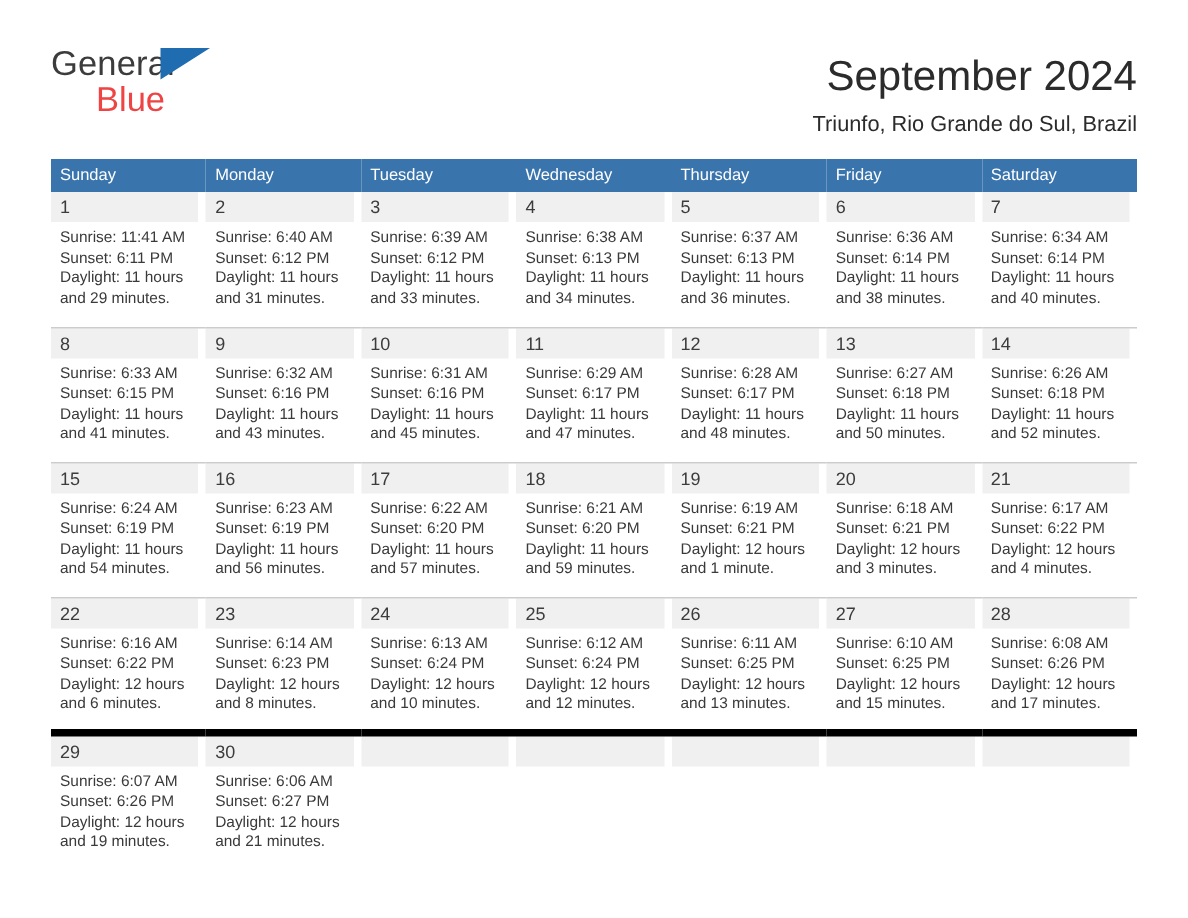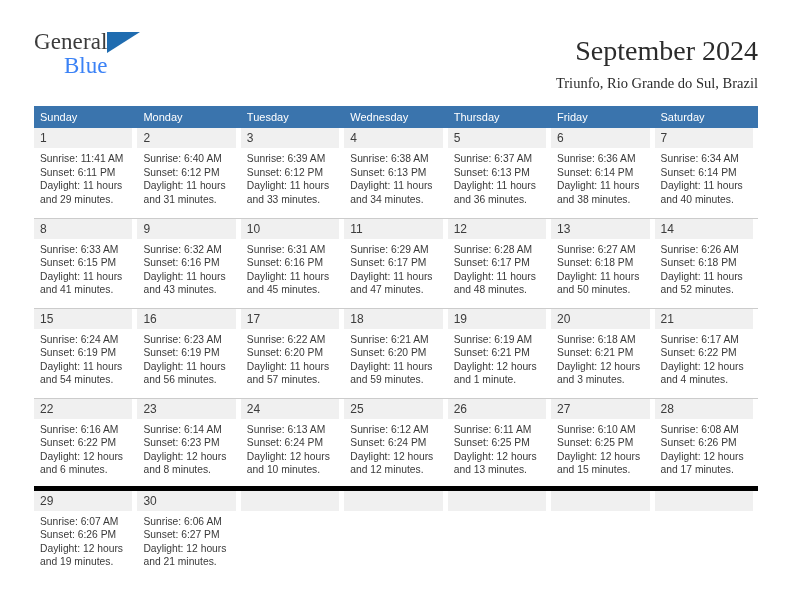--- a/index.html
+++ b/index.html
@@ -22,21 +22,20 @@
     box-sizing: border-box;
   }
 
   
   .header {
     position: absolute;
     left: 34px;
     top: 22px;
     right: 34px;
     height: 72px;
-    font-family: Liberation Serif, serif;
   }
 
   .brand {
     position: absolute;
     left: 0;
     top: 8px;
     width: 210px;
     height: 56px;
   }
   .brand-line1 {
@@ -44,21 +43,21 @@
     font-size: 23px;
     color: #3c3c3c;
     letter-spacing: 0.1px;
     line-height: 24px;
     height: 24px;
     white-space: nowrap;
   }
   .brand-line2 {
     position: relative;
     font-size: 23px;
-    color: #3b82f6;
+    color: #ef4444;
     line-height: 24px;
     height: 24px;
     margin-left: 30px;
     white-space: nowrap;
   }
   .brand-flag {
     position: absolute;
     left: 73px;
     top: 2px;
     width: 0;

